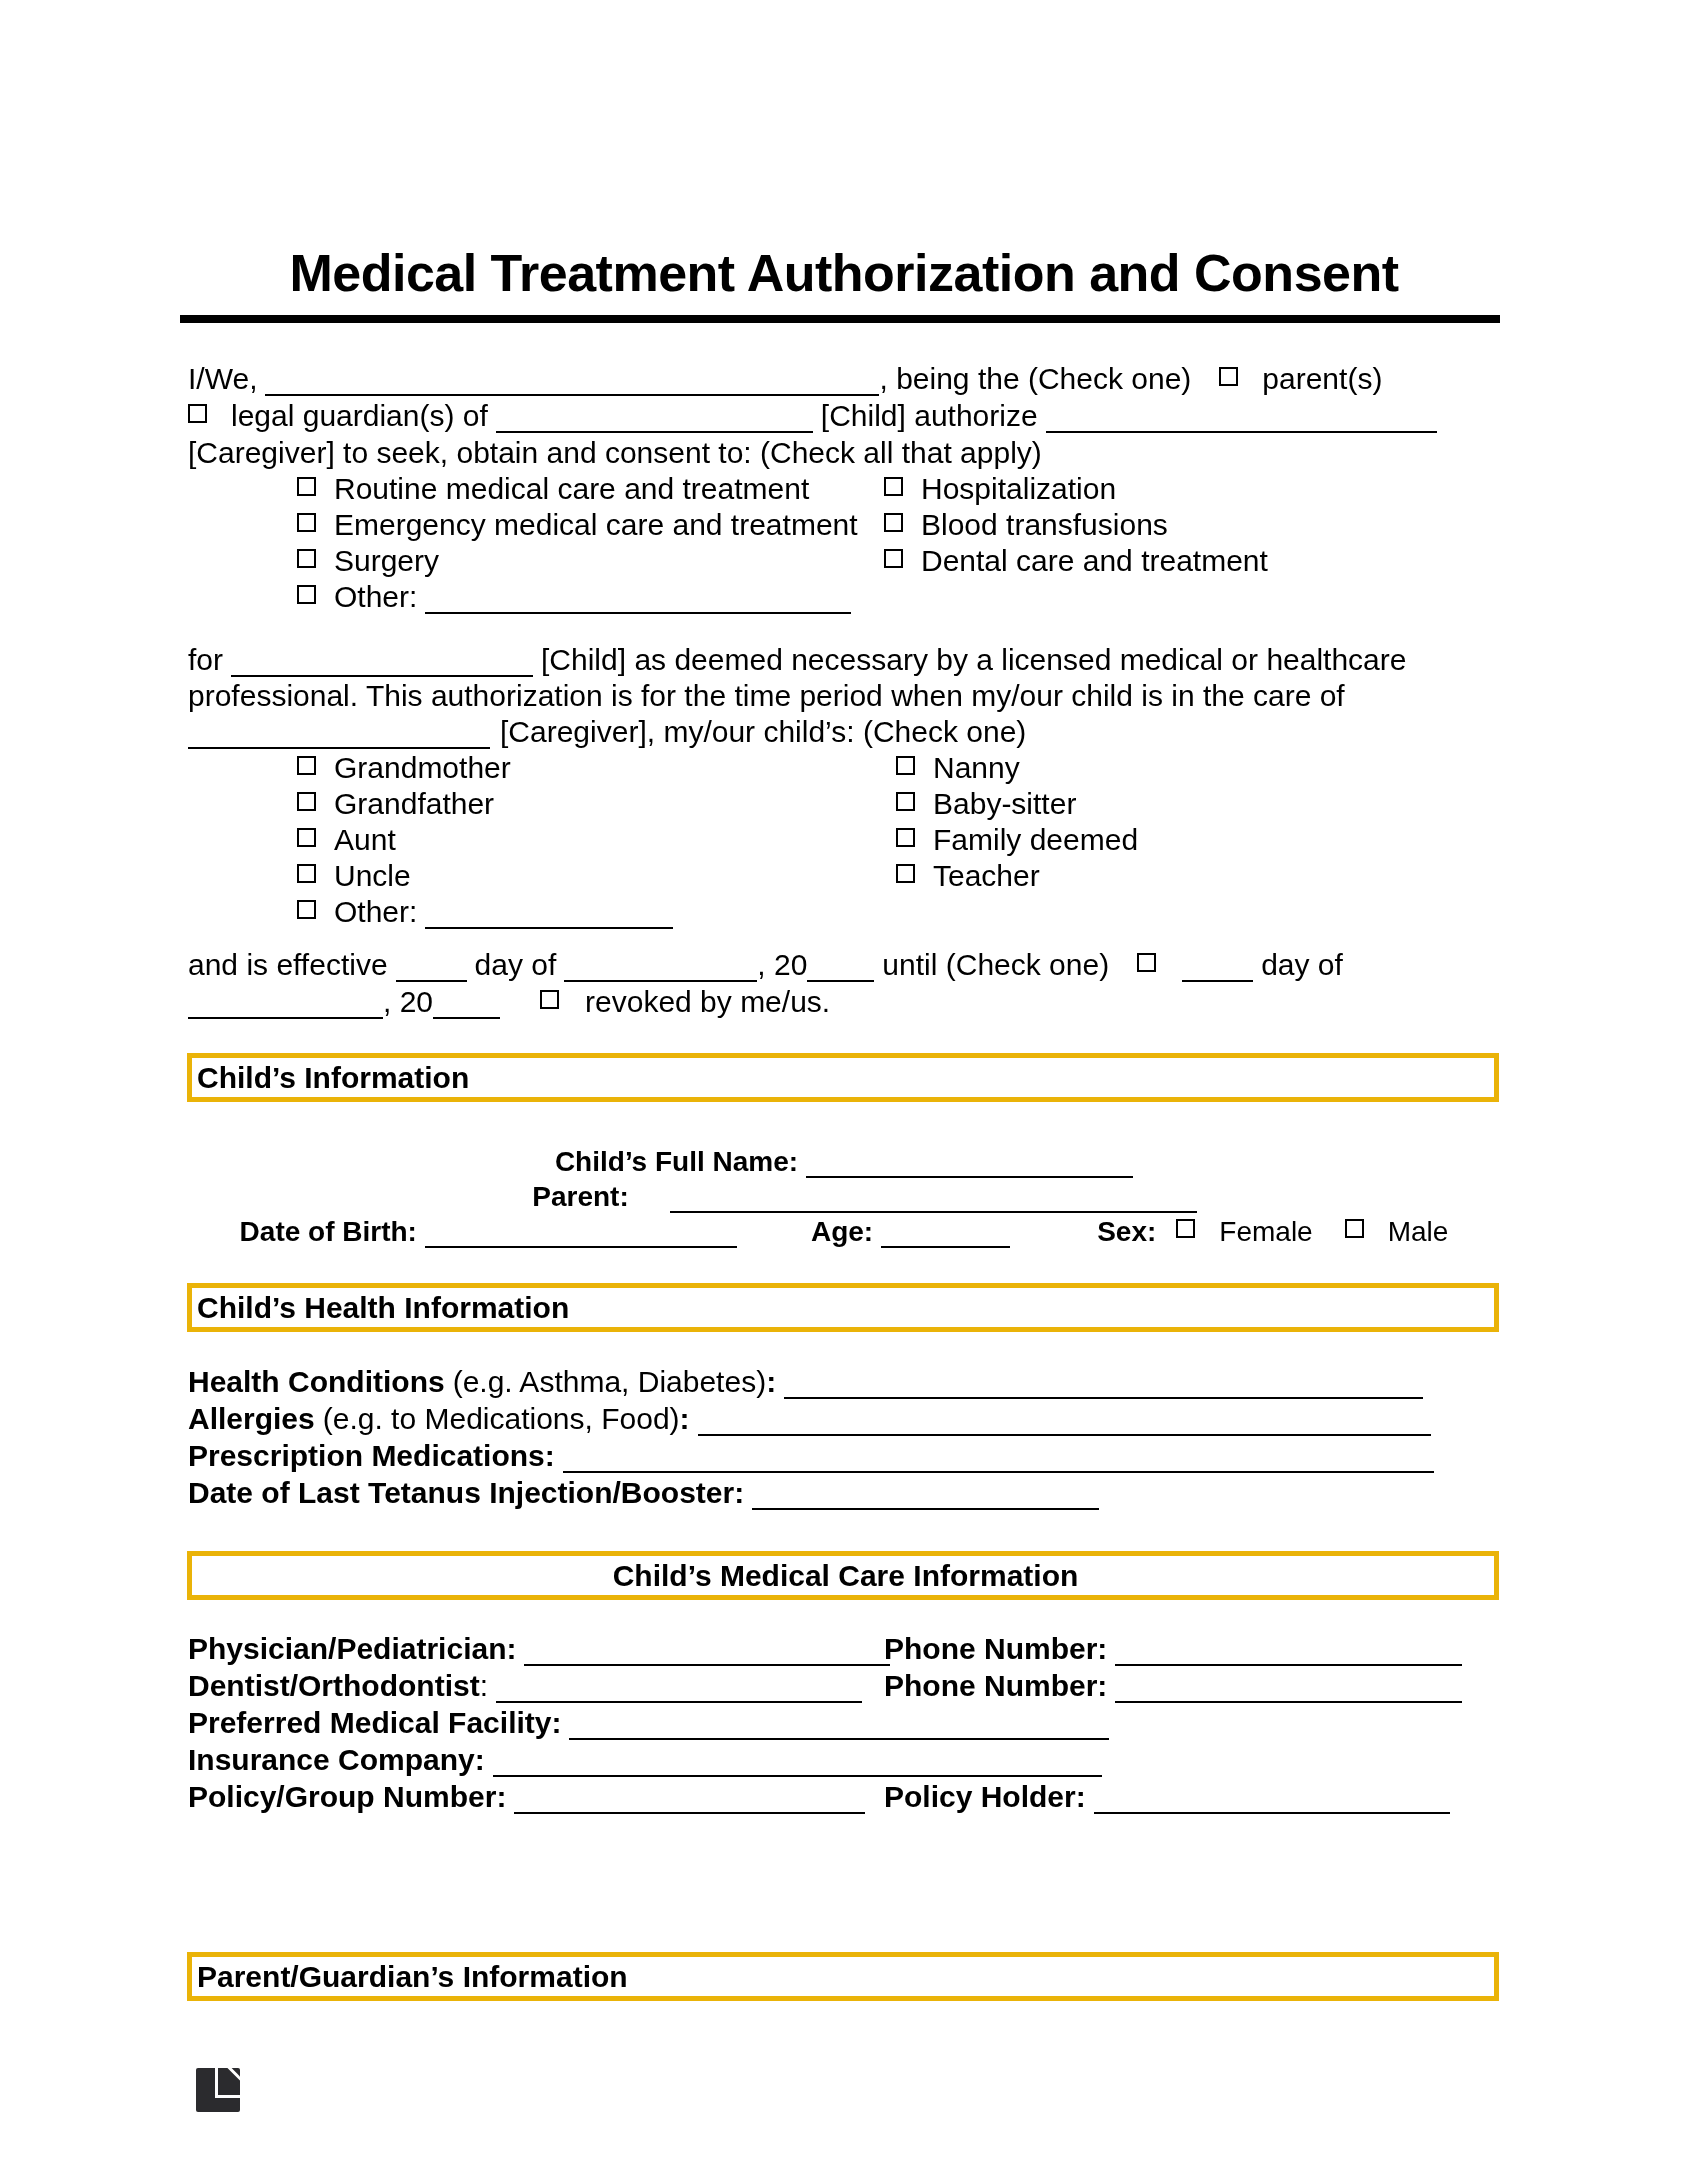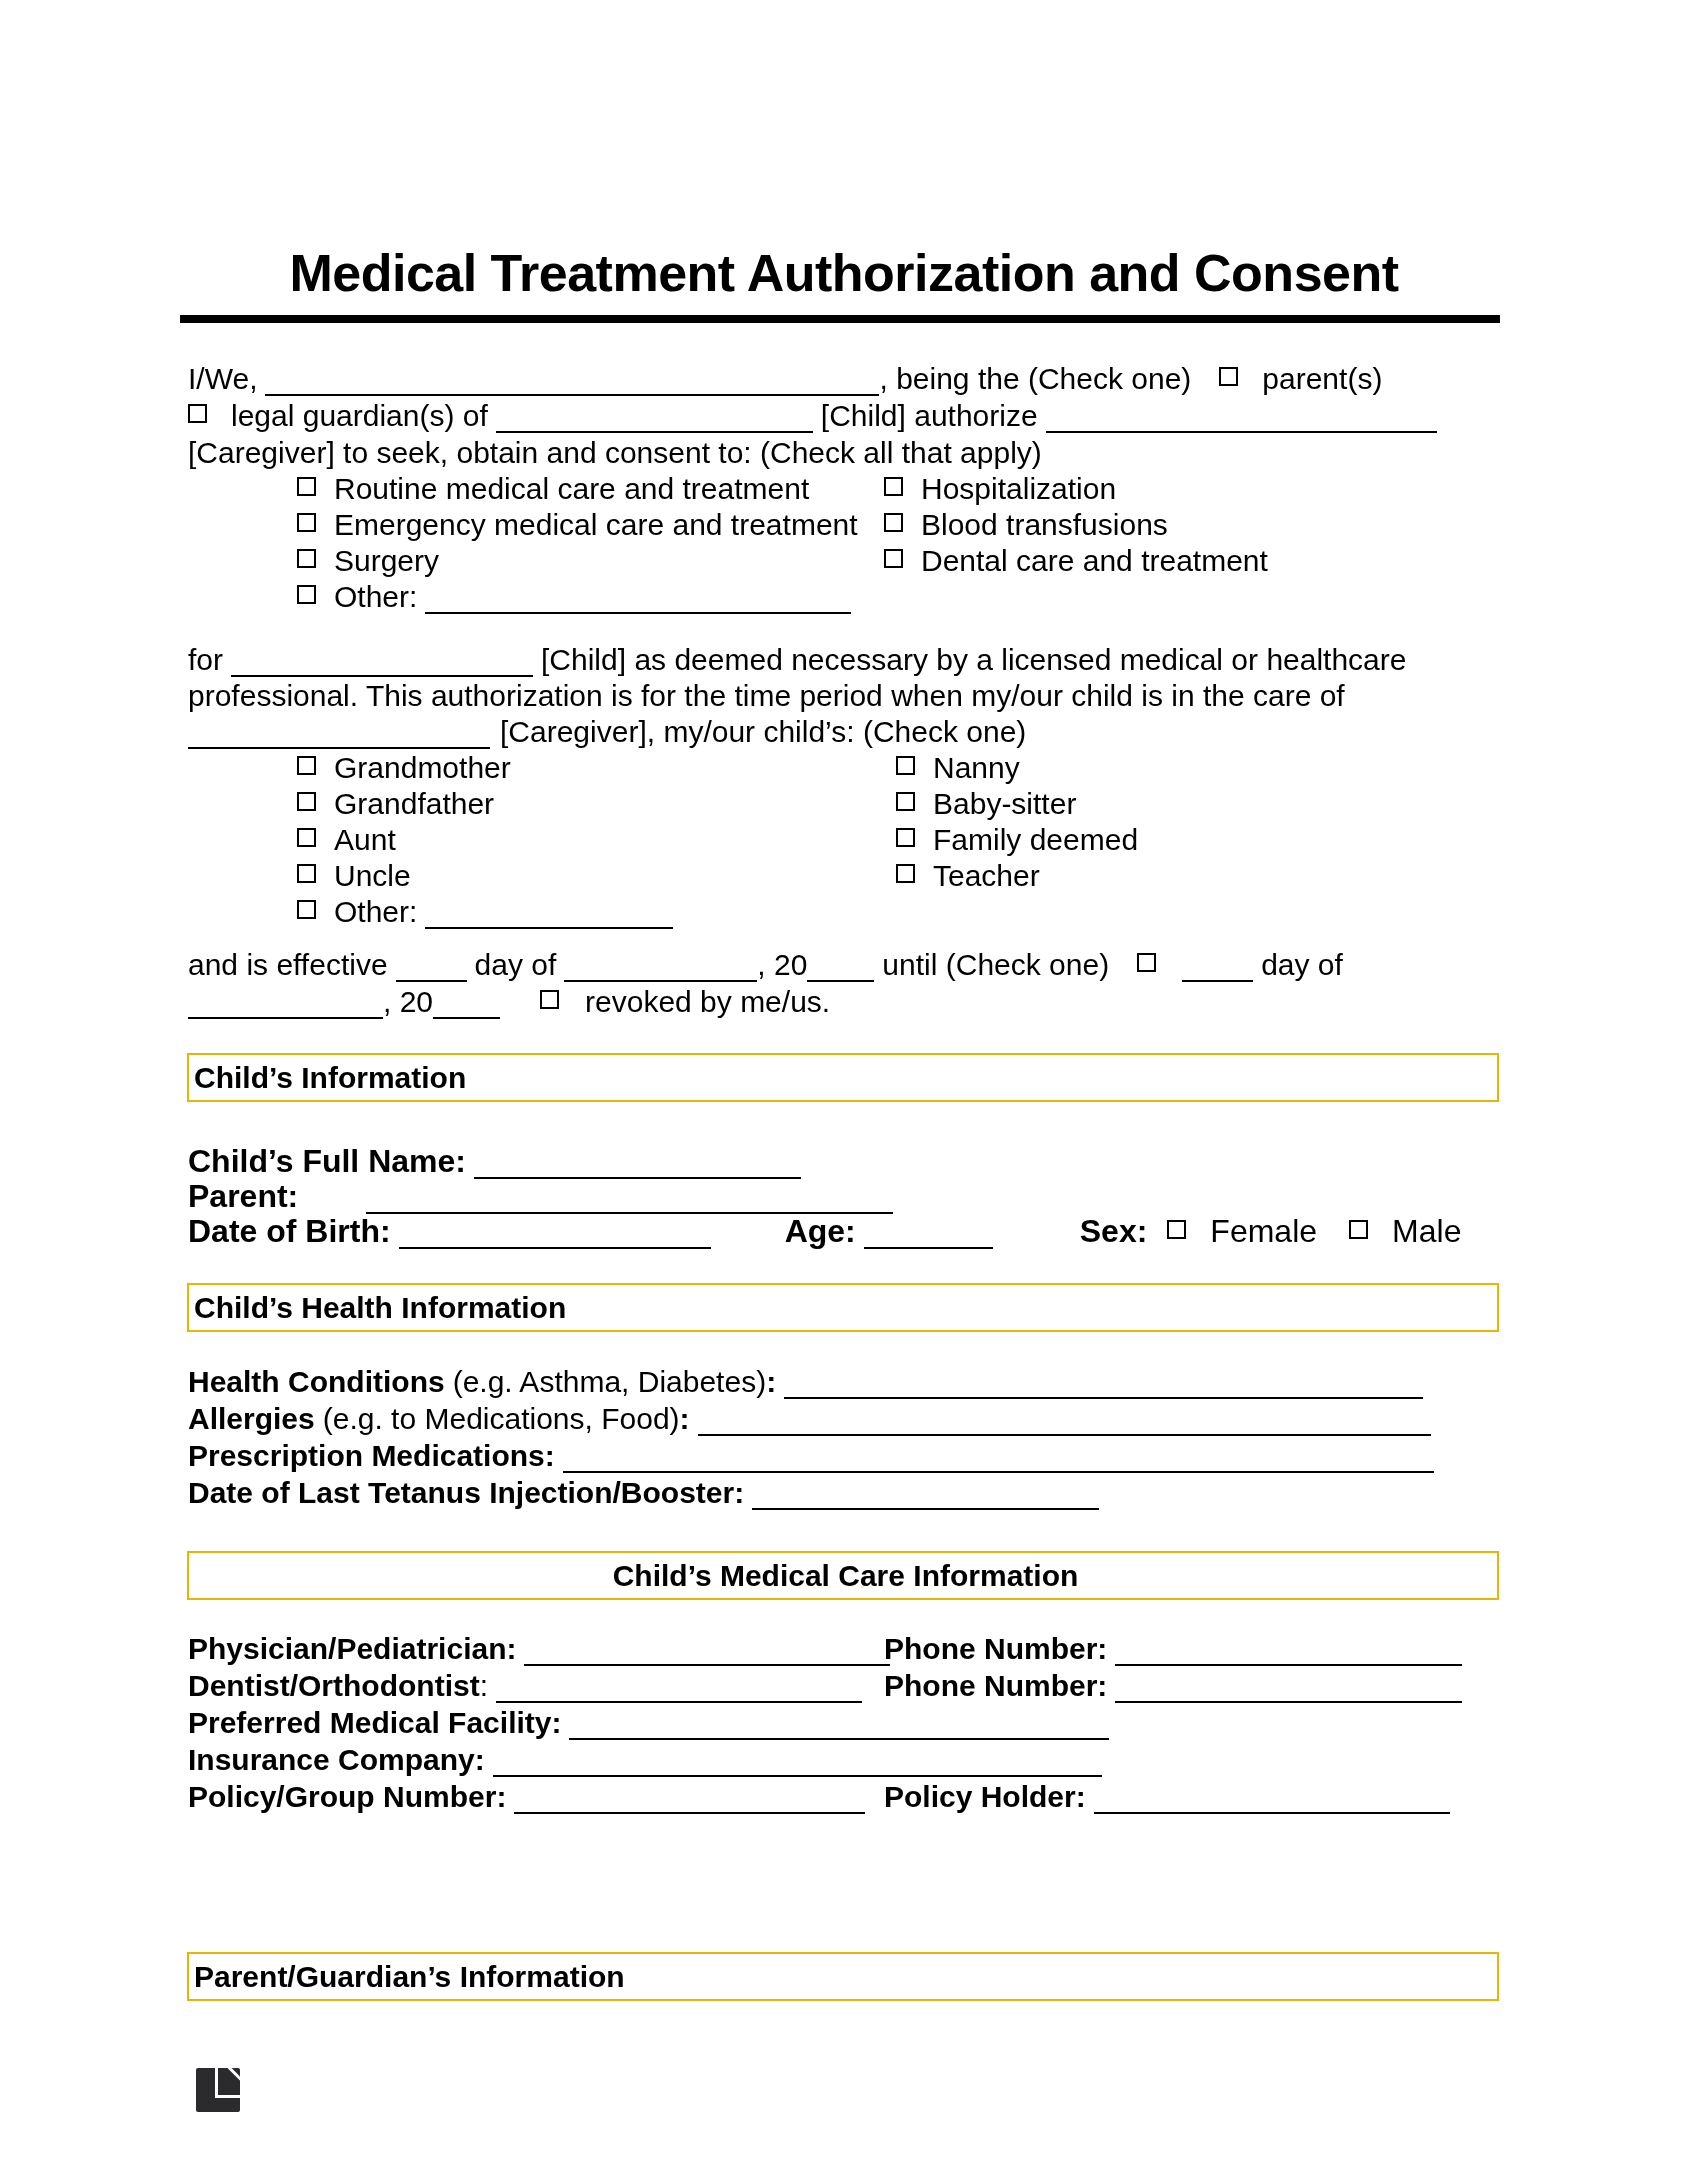--- a/index.html
+++ b/index.html
@@ -11,23 +11,23 @@
   .rule{margin-top:12px;margin-left:-8px;width:1320px;height:8px;background:#000;}
   .para{font-size:30px;}
   .line{height:37px;line-height:37px;white-space:nowrap;}
   .optrow{height:36px;line-height:36px;white-space:nowrap;font-size:30px;margin-left:109px;}
   .oc1{display:inline-block;width:587px;}
   .oc1b{display:inline-block;width:599px;}
   .cb{display:inline-block;width:19px;height:19px;border:2px solid #000;
       box-sizing:border-box;vertical-align:3px;background:#fff;}
   .bl{display:inline-block;border-bottom:2px solid #000;height:30px;vertical-align:-7px;}
   .b{font-weight:bold;}
-  .secbox{border:2px solid #eab308;box-sizing:border-box;height:49px;width:1312px;margin-left:-1px;
+  .secbox{border:5px solid #eab308;box-sizing:border-box;height:49px;width:1312px;margin-left:-1px;
           display:flex;align-items:center;padding-left:5px;font-size:30px;font-weight:bold;}
-  .frow{height:35px;line-height:35px;font-size:32px;white-space:nowrap;}
+  .frow{height:35px;line-height:35px;font-size:28px;white-space:nowrap;text-align:center;}
   .frow37{height:37px;line-height:37px;font-size:30px;white-space:nowrap;}
   .fsplit{display:flex;}
   .fleft{width:696px;}
   .addr-label{display:inline-block;width:178px;}
   .logo{margin-top:67px;margin-left:8px;width:44px;height:44px;}
   
 </style>
 </head>
 <body>
 

